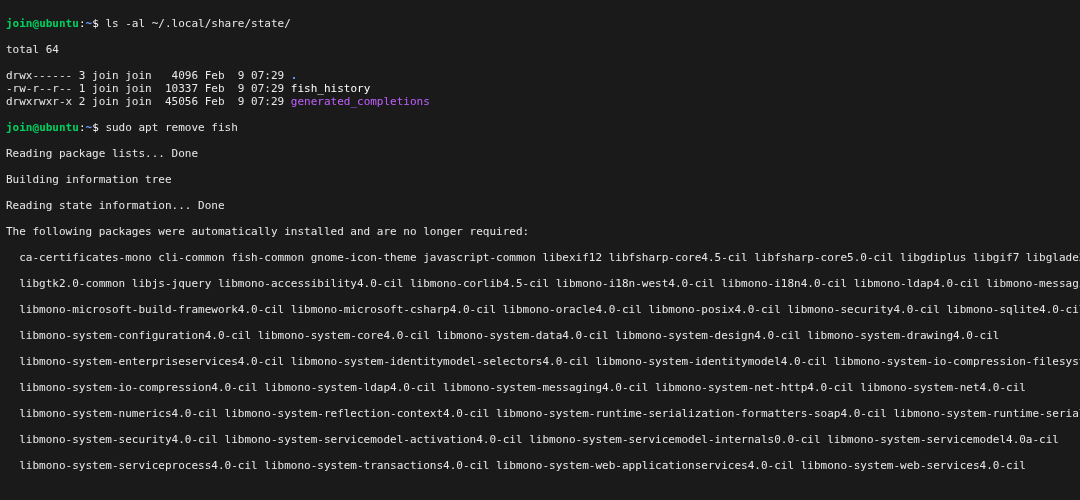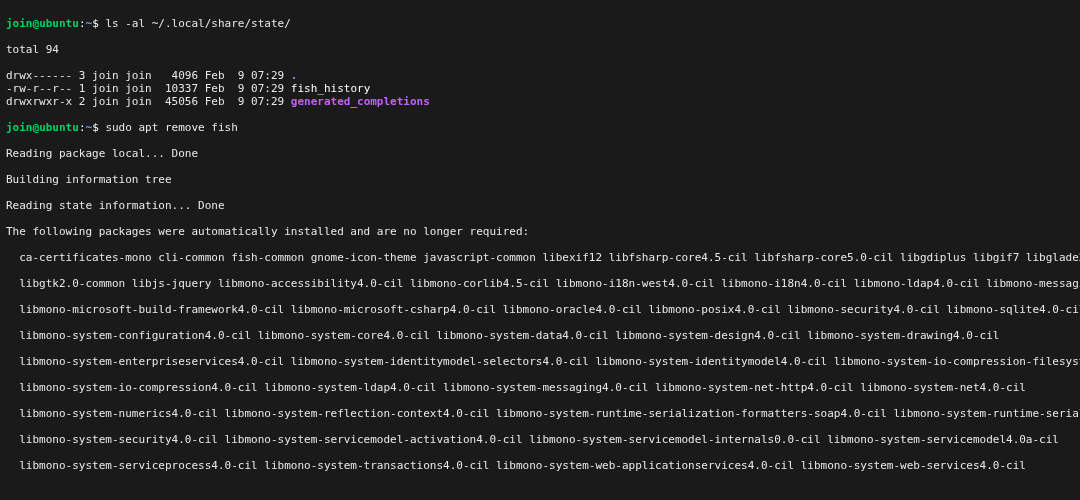--- a/index.html
+++ b/index.html
@@ -1,30 +1,30 @@
 <!DOCTYPE html>
 <html><head>
 <meta charset="utf-8">
 <style>
   html,body{margin:0;padding:0;background:#1a1a1a;width:1080px;height:500px;overflow:hidden}
   .term{font-family:"DejaVu Sans Mono","Menlo","Consolas",monospace;font-size:11px;line-height:13px;color:#e8e8e8;padding:4px 6px;white-space:pre}
   .g{color:#00d060;font-weight:bold}
   .b{color:#6a9fff;font-weight:bold}
   .w{color:#ffffff}
-  .mag{color:#c060ff;font-weight:bold}
+  .mag{color:#c060ff;font-weight:normal}
 </style>
 </head>
 <body>
 
 <div class="term">
 <div><span class="g"><span>join</span><span>@</span><span>ubuntu</span></span><span class="w">:</span><span class="b">~</span><span class="w">$</span> <span>ls -al ~/.local/share/state/</span></div>
-<div>total 94</div>
+<div>total 64</div>
 <div id="ls1-rows"><div>drwx------ 3 join join   4096 Feb  9 07:29 <span class="b">.</span></div><div>-rw-r--r-- 1 join join  10337 Feb  9 07:29 <span class="w">fish_history</span></div><div>drwxrwxr-x 2 join join  45056 Feb  9 07:29 <span class="mag">generated_completions</span></div></div>
 <div><span class="g"><span>join</span><span>@</span><span>ubuntu</span></span><span class="w">:</span><span class="b">~</span><span class="w">$</span> <span>sudo apt remove fish</span></div>
-<div>Reading package local... Done</div>
+<div>Reading package lists... Done</div>
 <div>Building information tree       </div>
 <div>Reading state information... Done</div>
 <div>The following packages were automatically installed and are no longer required:</div>
 <div>  ca-certificates-mono cli-common fish-common gnome-icon-theme javascript-common libexif12 libfsharp-core4.5-cil libfsharp-core5.0-cil libgdiplus libgif7 libglade2-0 libgtk2.0-0</div>
 <div>  libgtk2.0-common libjs-jquery libmono-accessibility4.0-cil libmono-corlib4.5-cil libmono-i18n-west4.0-cil libmono-i18n4.0-cil libmono-ldap4.0-cil libmono-messaging4.0-cil</div>
 <div>  libmono-microsoft-build-framework4.0-cil libmono-microsoft-csharp4.0-cil libmono-oracle4.0-cil libmono-posix4.0-cil libmono-security4.0-cil libmono-sqlite4.0-cil</div>
 <div>  libmono-system-configuration4.0-cil libmono-system-core4.0-cil libmono-system-data4.0-cil libmono-system-design4.0-cil libmono-system-drawing4.0-cil</div>
 <div>  libmono-system-enterpriseservices4.0-cil libmono-system-identitymodel-selectors4.0-cil libmono-system-identitymodel4.0-cil libmono-system-io-compression-filesystem4.0-cil</div>
 <div>  libmono-system-io-compression4.0-cil libmono-system-ldap4.0-cil libmono-system-messaging4.0-cil libmono-system-net-http4.0-cil libmono-system-net4.0-cil</div>
 <div>  libmono-system-numerics4.0-cil libmono-system-reflection-context4.0-cil libmono-system-runtime-serialization-formatters-soap4.0-cil libmono-system-runtime-serialization4.0-cil</div>

